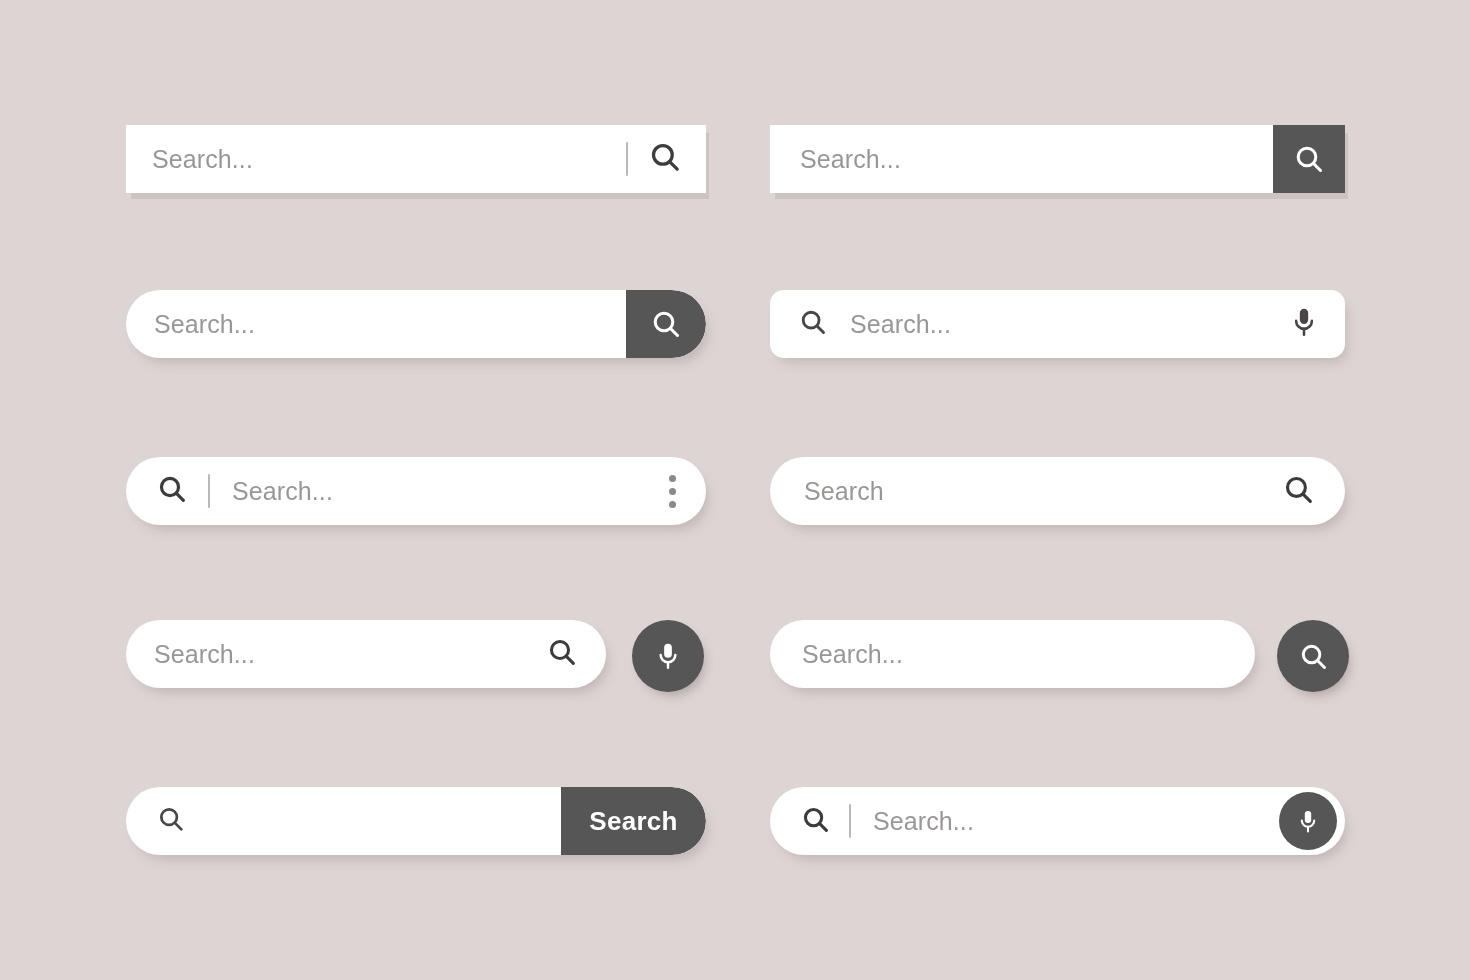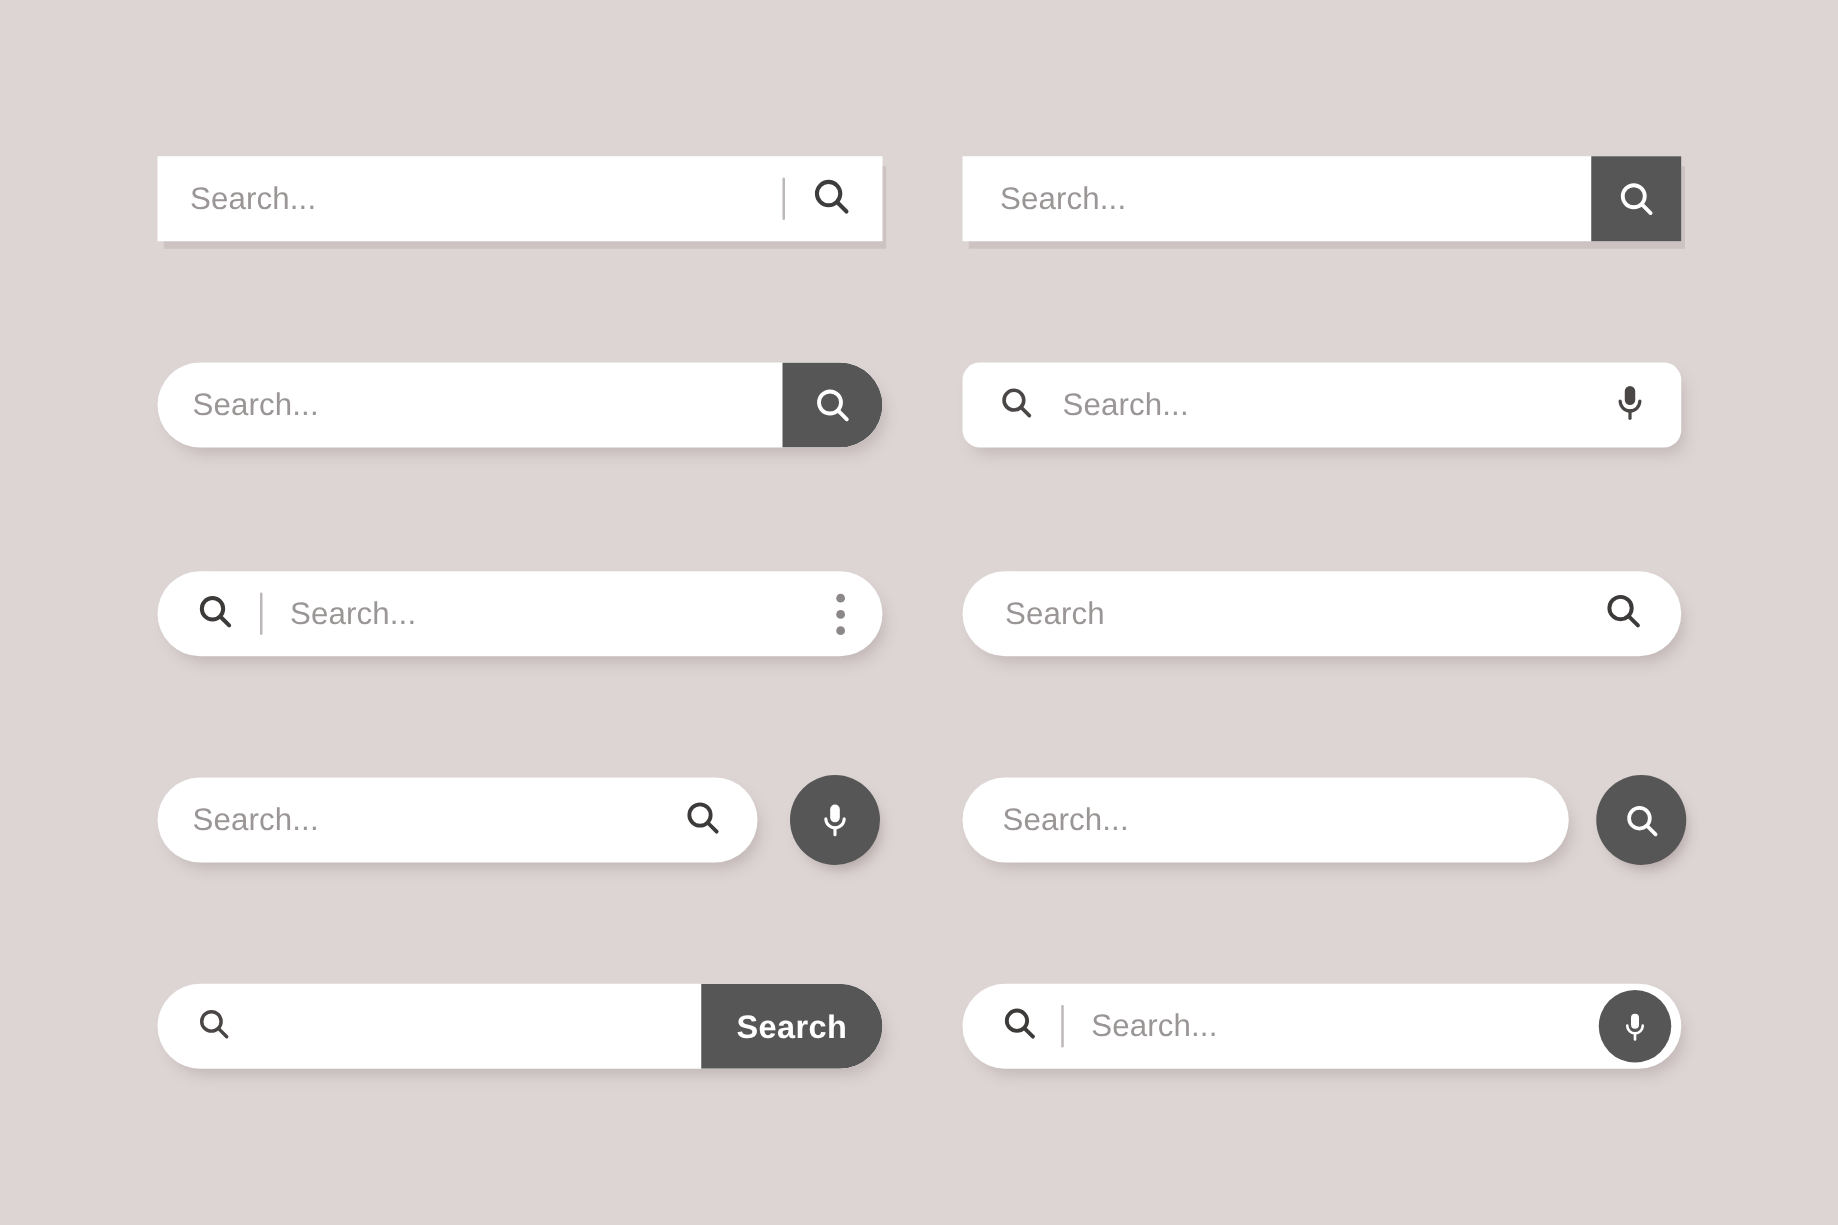--- a/index.html
+++ b/index.html
@@ -18,21 +18,21 @@
   .canvas {
     position: relative;
     width: 1470px;
     height: 980px;
   }
 
   
   .cell {
     position: absolute;
     display: flex;
-    align-items: center;
+    align-items: flex-start;
   }
 
   
   .col-l { left: 126px; }
   .col-r { left: 770px; }
   .row-1 { top: 125px; }
   .row-2 { top: 290px; }
   .row-3 { top: 457px; }
   .row-4 { top: 620px; }
   .row-5 { top: 787px; }

